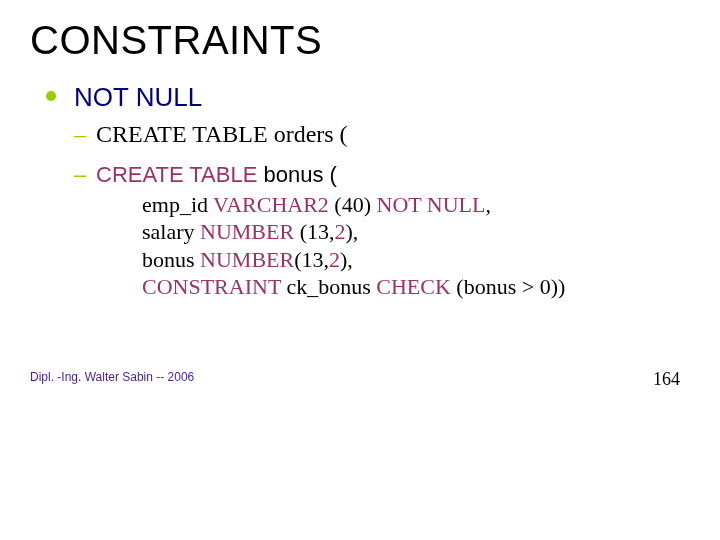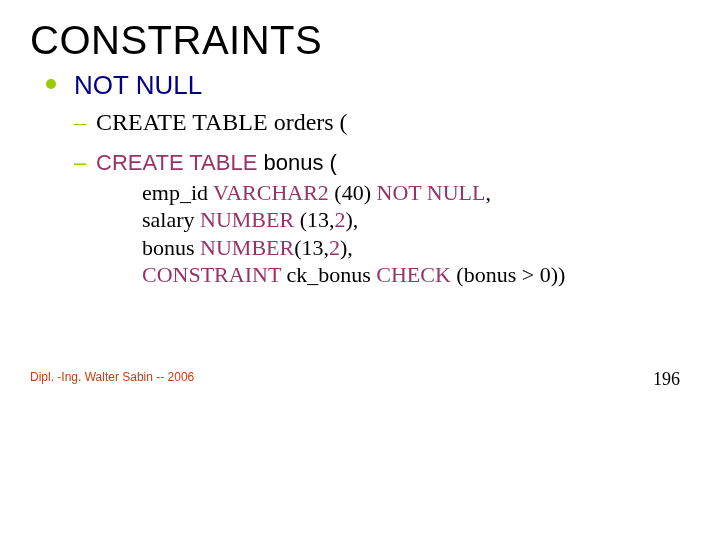--- a/index.html
+++ b/index.html
@@ -22,21 +22,21 @@
     position: absolute;
     top: 18px;
     left: 30px;
     font-size: 40px;
     font-weight: normal;
     color: #000;
     letter-spacing: 0.5px;
   }
   .content {
     position: absolute;
-    top: 70px;
+    top: 82px;
     left: 46px;
     right: 30px;
   }
   .l1 {
     margin: 0 0 6px 0;
     padding-left: 28px;
     position: relative;
     font-family: "Times New Roman", Times, serif;
     font-size: 27px;
     color: #000080;
@@ -98,21 +98,21 @@
   }
   .kw {
     color: #993366;
   }
   .footer-left {
     position: absolute;
     left: 30px;
     bottom: 20px;
     font-family: Arial, Helvetica, sans-serif;
     font-size: 12px;
-    color: #c2410c;
+    color: #4c1d95;
   }
   .footer-right {
     position: absolute;
     right: 40px;
     bottom: 14px;
     font-family: "Times New Roman", Times, serif;
     font-size: 18px;
     color: #000;
   }
   .spacer {
@@ -148,15 +148,15 @@
     <div class="codeblock arial">
       <span class="indent1"><span>emp_id </span><span class="kw">VARCHAR2</span><span> (40) </span><span class="kw">NOT NULL</span><span>,</span></span>
       <span class="indent1"><span>salary </span><span class="kw">NUMBER</span><span> (13,</span><span class="kw">2</span><span>),</span></span>
       <span class="indent1"><span>bonus  </span><span class="kw">NUMBER</span><span>(13,</span><span class="kw">2</span><span>),</span></span>
       <span class="indent1"><span class="kw">CONSTRAINT</span><span> ck_bonus </span><span class="kw">CHECK</span><span> (bonus &gt; 0))</span></span>
     </div>
 
   </div>
 
   <div class="footer-left">Dipl. -Ing. Walter Sabin  -- 2006</div>
-  <div class="footer-right">196</div>
+  <div class="footer-right">164</div>
 
 </div>
 
 </body></html>

